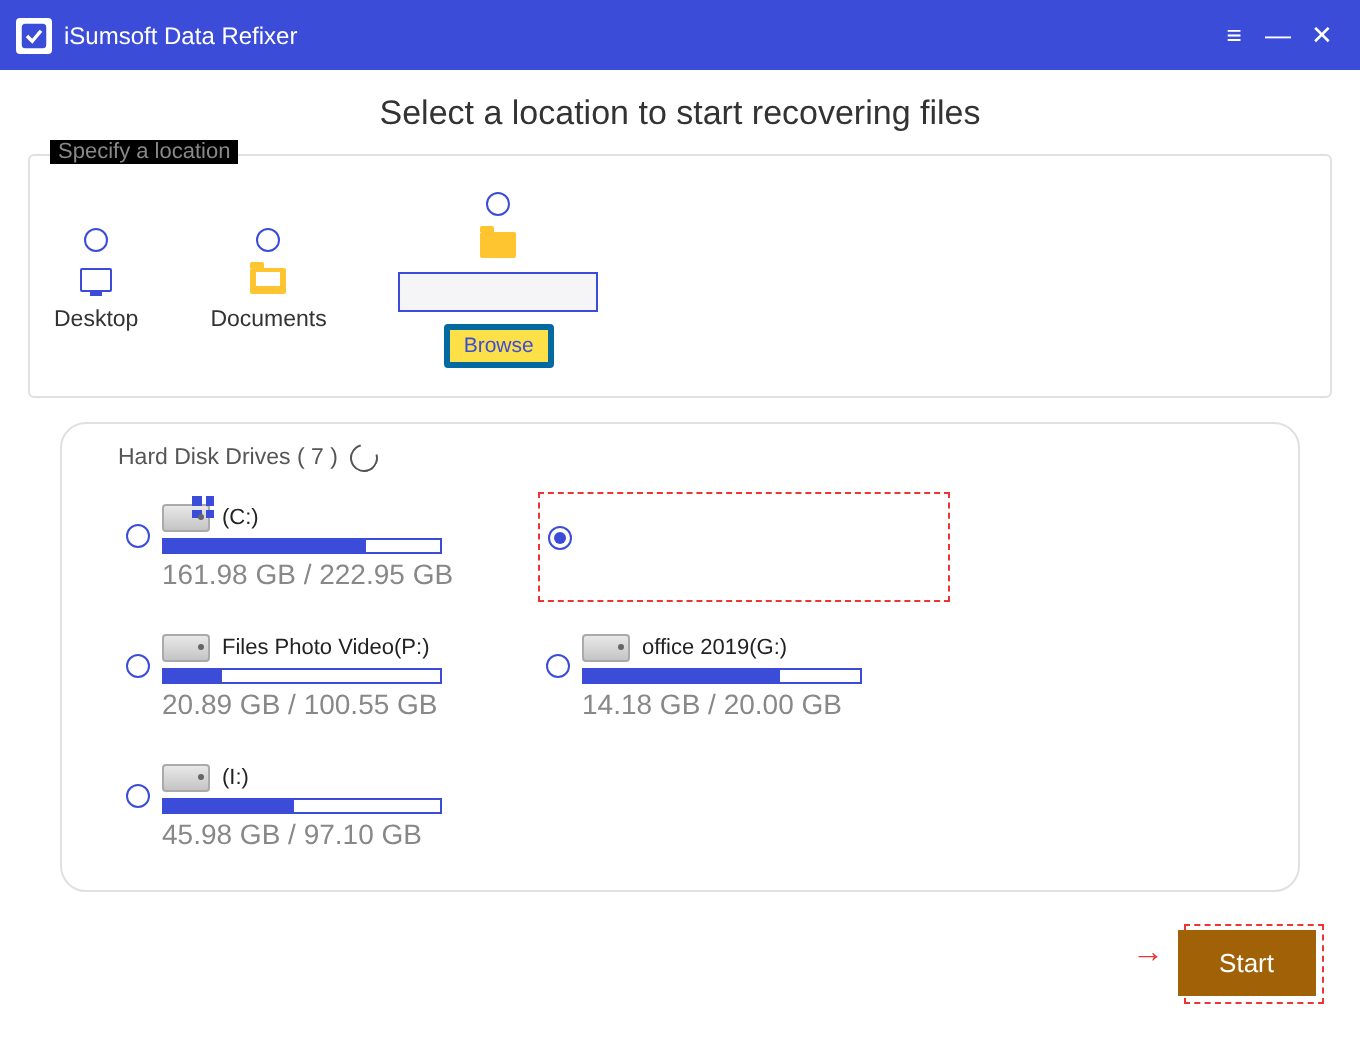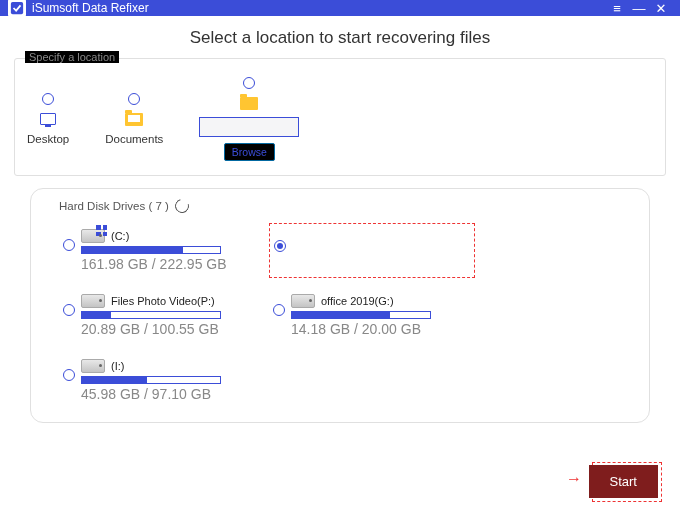--- a/index.html
+++ b/index.html
@@ -1,55 +1,55 @@
 <!DOCTYPE html>
 <html><head>
 <meta charset="utf-8">
 <style>
 * { box-sizing: border-box; margin: 0; padding: 0; }
 body { font-family: Arial, sans-serif; background: #fff; width: 680px; height: 524px; overflow: hidden; }
-.titlebar { background: #3b4dd8; color: #fff; height: 16px; display: flex; align-items: center; padding: 0 8px; font-size: 12px; }
+.titlebar { background: #3b4dd8; color: #fff; height: 35px; display: flex; align-items: center; padding: 0 8px; font-size: 12px; }
 .titlebar .logo { width: 18px; height: 18px; background: #fff; border-radius: 2px; margin-right: 6px; display: flex; align-items: center; justify-content: center; }
 .titlebar .logo svg { width: 14px; height: 14px; }
 .titlebar .spacer { flex: 1; }
 .titlebar .winbtn { width: 22px; text-align: center; font-size: 13px; cursor: pointer; }
 .heading { text-align: center; font-size: 17px; color: #333; padding: 12px 0 10px; }
 .panel { border: 1px solid #e0e0e0; border-radius: 3px; margin: 0 14px 12px; padding: 18px 12px 14px; position: relative; }
 .panel-legend { position: absolute; top: -8px; left: 10px; background: #000000; padding: 0 4px; font-size: 11px; color: #888; }
 .loc-row { display: flex; align-items: center; gap: 36px; }
 .loc-opt { display: flex; align-items: center; gap: 6px; font-size: 11.5px; color: #333; flex-direction: column; }
 .radio { width: 12px; height: 12px; border: 1.5px solid #3b4dd8; border-radius: 50%; display: inline-block; position: relative; flex-shrink: 0; }
 .radio.checked::after { content: ''; position: absolute; width: 6px; height: 6px; background: #3b4dd8; border-radius: 50%; top: 1.5px; left: 1.5px; }
 .loc-icon { width: 20px; height: 16px; display: flex; align-items: center; justify-content: center; }
 .monitor { width: 16px; height: 12px; border: 1.5px solid #3b4dd8; border-radius: 1px; position: relative; }
 .monitor::after { content: ''; position: absolute; bottom: -3px; left: 4px; width: 6px; height: 2px; background: #3b4dd8; }
 .folder-y { width: 18px; height: 13px; background: #ffc531; border-radius: 1px; position: relative; }
 .folder-y::before { content: ''; position: absolute; top: -3px; left: 0; width: 7px; height: 3px; background: #ffc531; border-radius: 1px 1px 0 0; }
 .folder-y.doc::after { content: ''; position: absolute; top: 2px; left: 3px; right: 3px; height: 7px; background: #fff; }
 .path-input { border: 1px solid #3b4dd8; height: 20px; width: 100px; background: #f5f5f7; }
-.browse-btn { border: 1px solid #0369a1; color: #3b4dd8; background: #000000; font-size: 10.5px; padding: 2px 7px; cursor: pointer; border-radius: 2px; }
+.browse-btn { border: 3px solid #0369a1; color: #3b4dd8; background: #fde047; font-size: 10.5px; padding: 2px 7px; cursor: pointer; border-radius: 2px; }
 .drives-panel { border: 1px solid #e0e0e0; border-radius: 13px; margin: 0 30px; padding: 10px 28px 14px; }
 .drives-head { display: flex; align-items: center; gap: 6px; font-size: 11.5px; color: #555; margin-bottom: 10px; }
 .refresh-i { width: 14px; height: 14px; border: 1.3px solid #555; border-radius: 50%; border-top-color: transparent; transform: rotate(30deg); }
 .drive-grid { display: flex; flex-wrap: wrap; gap: 10px 4px; }
 .drive { display: flex; align-items: flex-start; gap: 6px; width: 206px; padding: 6px 4px; position: relative; }
 .drive .radio { margin-top: 10px; }
 .drive-body { flex: 1; }
 .drive-top { display: flex; align-items: center; gap: 6px; }
 .hdd-icon { width: 24px; height: 14px; background: linear-gradient(#e8e8e8, #c4c4c4); border: 1px solid #aaa; border-radius: 2px; position: relative; flex-shrink: 0; }
 .hdd-icon::after { content: ''; position: absolute; right: 2px; top: 4px; width: 3px; height: 3px; background: #666; border-radius: 50%; }
 .win-ov { position: absolute; top: -5px; right: -3px; width: 11px; height: 11px; }
 .win-ov span { position: absolute; width: 4.5px; height: 4.5px; background: #3b4dd8; }
 .win-ov span:nth-child(1){top:0;left:0}.win-ov span:nth-child(2){top:0;right:0}.win-ov span:nth-child(3){bottom:0;left:0}.win-ov span:nth-child(4){bottom:0;right:0}
 .drive-name { font-size: 11px; color: #222; font-weight: 500; }
 .bar { height: 8px; border: 1px solid #3b4dd8; margin: 3px 0 2px; background: #fff; position: relative; width: 140px; }
 .bar .fill { position: absolute; left: 0; top: 0; bottom: 0; background: #3b4dd8; }
 .drive-size { font-size: 14px; color: #888; }
 .highlight { border: 1.5px dashed #e33; }
-.start-btn { position: absolute; right: 22px; bottom: 26px; background: #7f1d1d; color: #fff; border: none; padding: 9px 21px; font-size: 13px; cursor: pointer; }
+.start-btn { position: absolute; right: 22px; bottom: 26px; background: #a16207; color: #fff; border: none; padding: 9px 21px; font-size: 13px; cursor: pointer; }
 .start-hl { position: absolute; right: 18px; bottom: 22px; width: 70px; height: 40px; border: 1.5px dashed #e33; pointer-events: none; }
 .arrow { position: absolute; right: 98px; bottom: 38px; color: #e33; font-size: 16px; pointer-events: none; }
 </style>
 </head>
 <body>
 
 <div class="titlebar">
   <span class="logo">
     <svg viewBox="0 0 16 16">
         <rect x="1" y="1" width="14" height="14" fill="#3b4dd8" rx="2"></rect>

